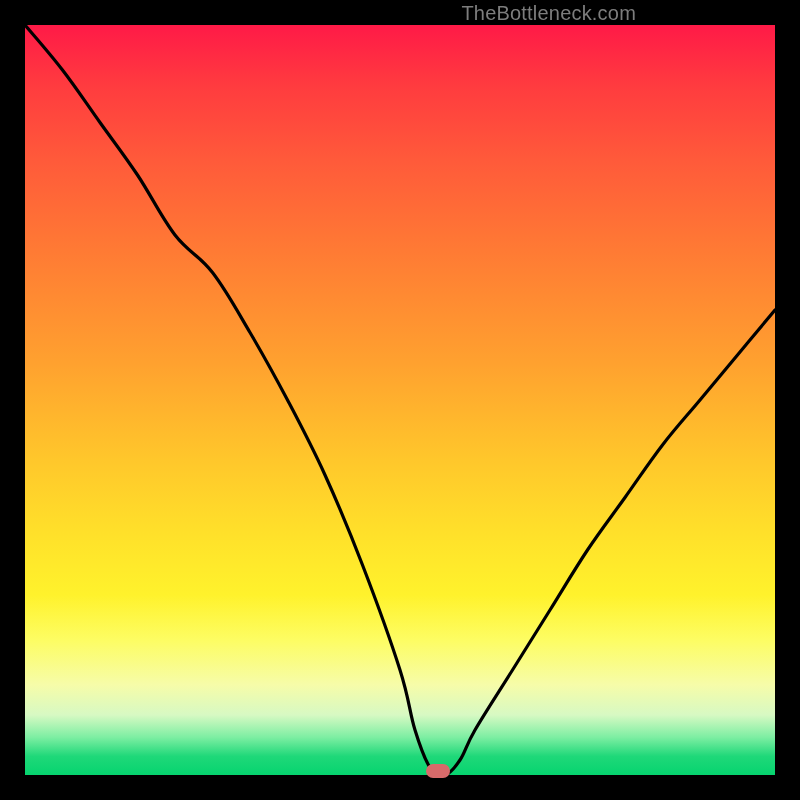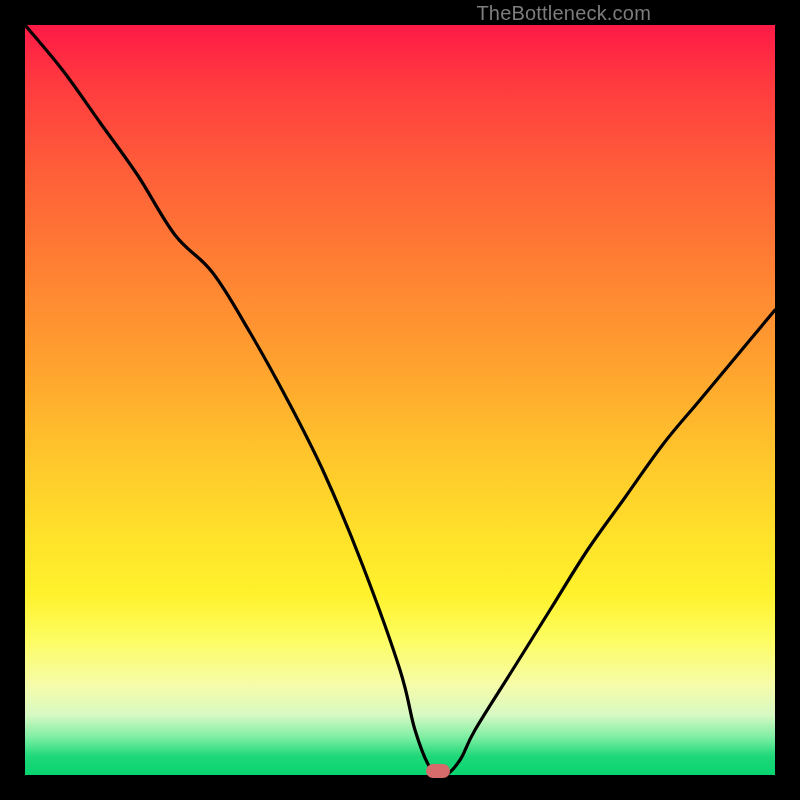--- a/index.html
+++ b/index.html
@@ -9,21 +9,20 @@
     height: 800px;
     background: #000;
     overflow: hidden;
     font-family: Arial, Helvetica, sans-serif;
   }
   .frame {
     position: relative;
     width: 648px;
     height: 800px;
     background: #000;
-    padding-left: 15px;
   }
   .watermark {
     position: absolute;
     top: 2px;
     right: 12px;
     color: #7d7d7d;
     font-size: 20px;
     font-weight: 500;
     letter-spacing: 0.2px;
     z-index: 5;

